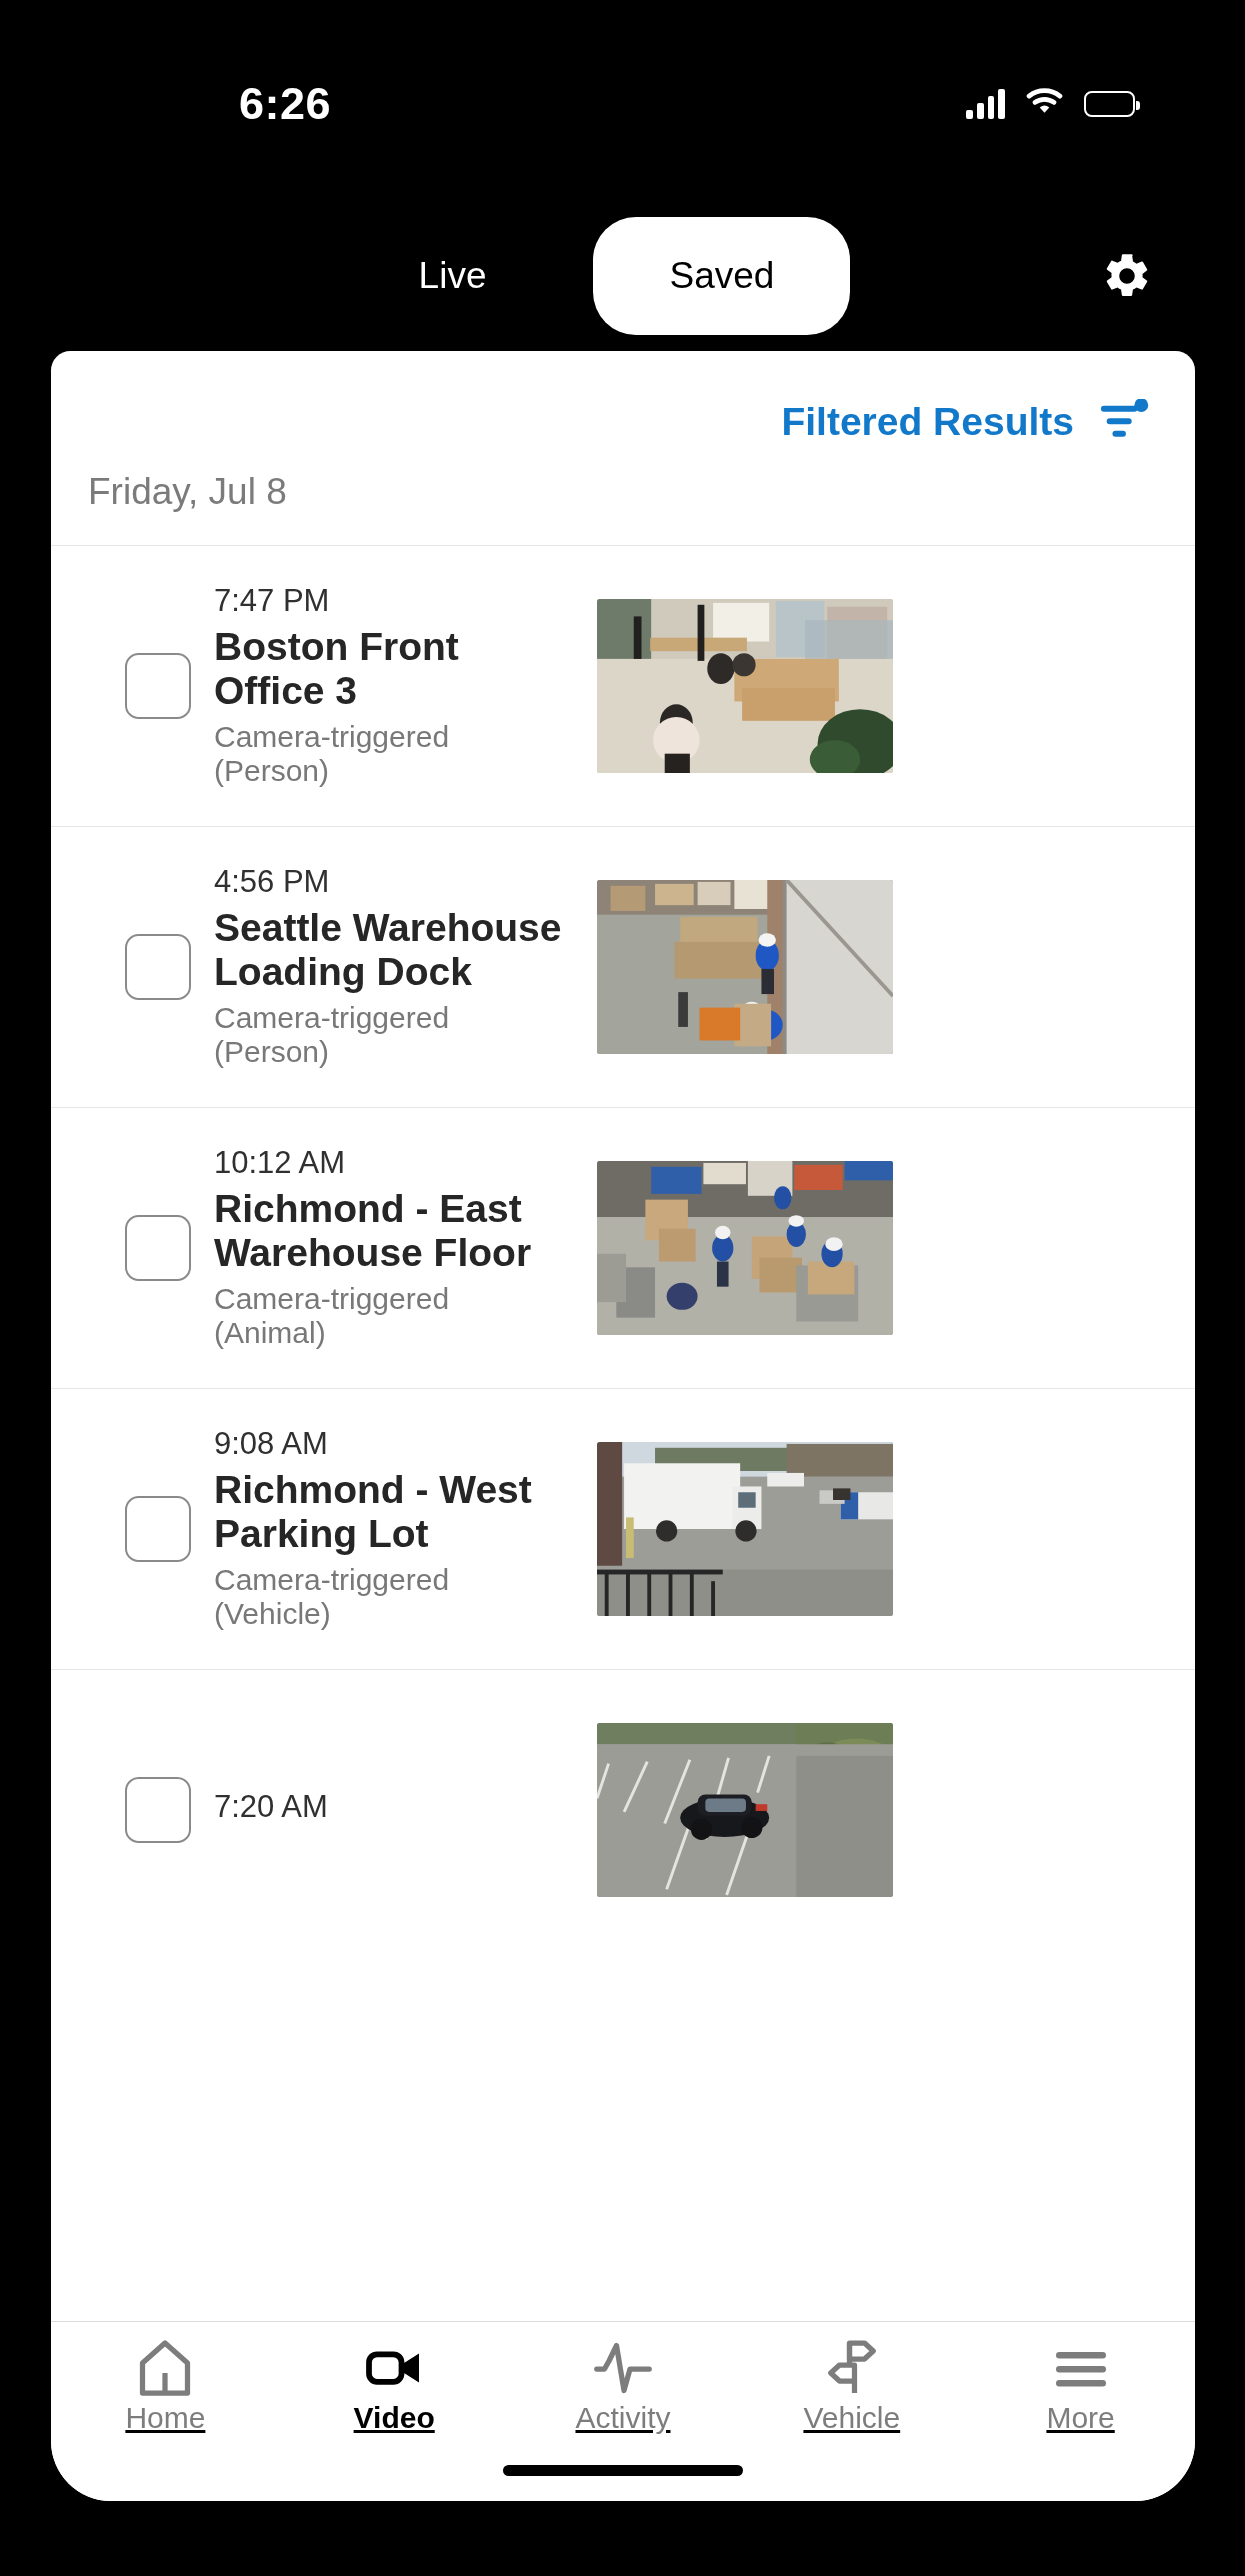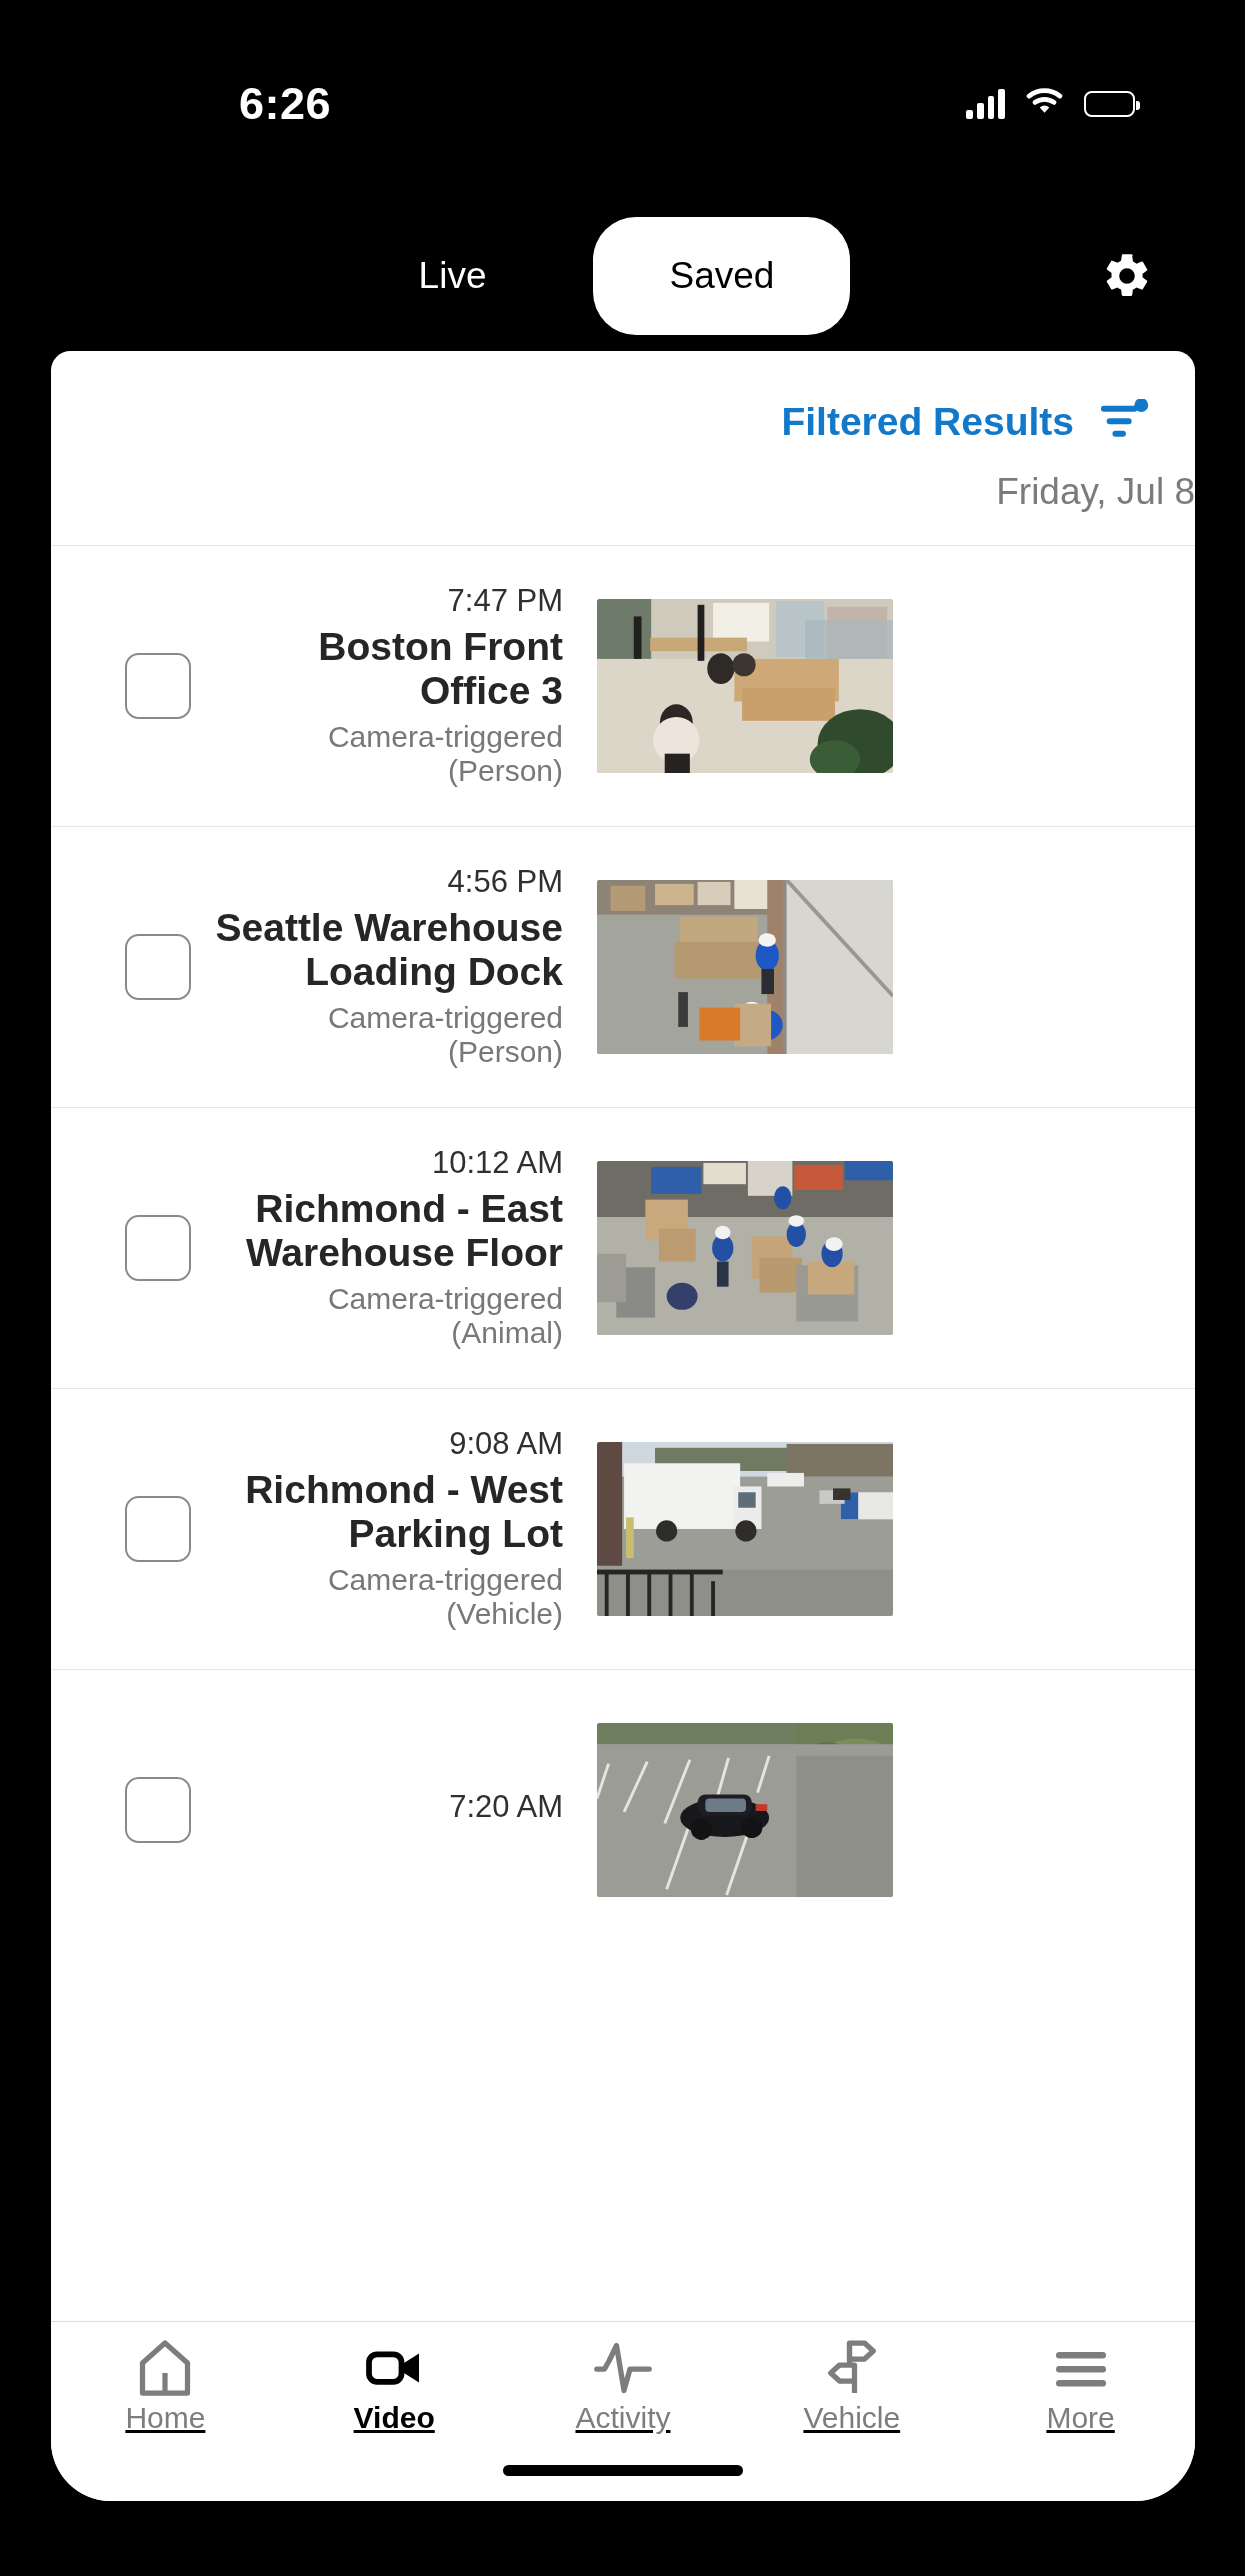--- a/index.html
+++ b/index.html
@@ -128,21 +128,20 @@
   
   .card {
     position: absolute;
     left: 51px;
     right: 51px;
     top: 351px;
     bottom: 75px;
     background: #ffffff;
     border-radius: 19.4px 19.4px 60px 60px;
     overflow: hidden;
-    text-align: right;
   }
 
   
   .results-header {
     display: flex;
     align-items: center;
     justify-content: flex-end;
     padding: 48px 46px 17.4px 0;
     gap: 25px;
   }

